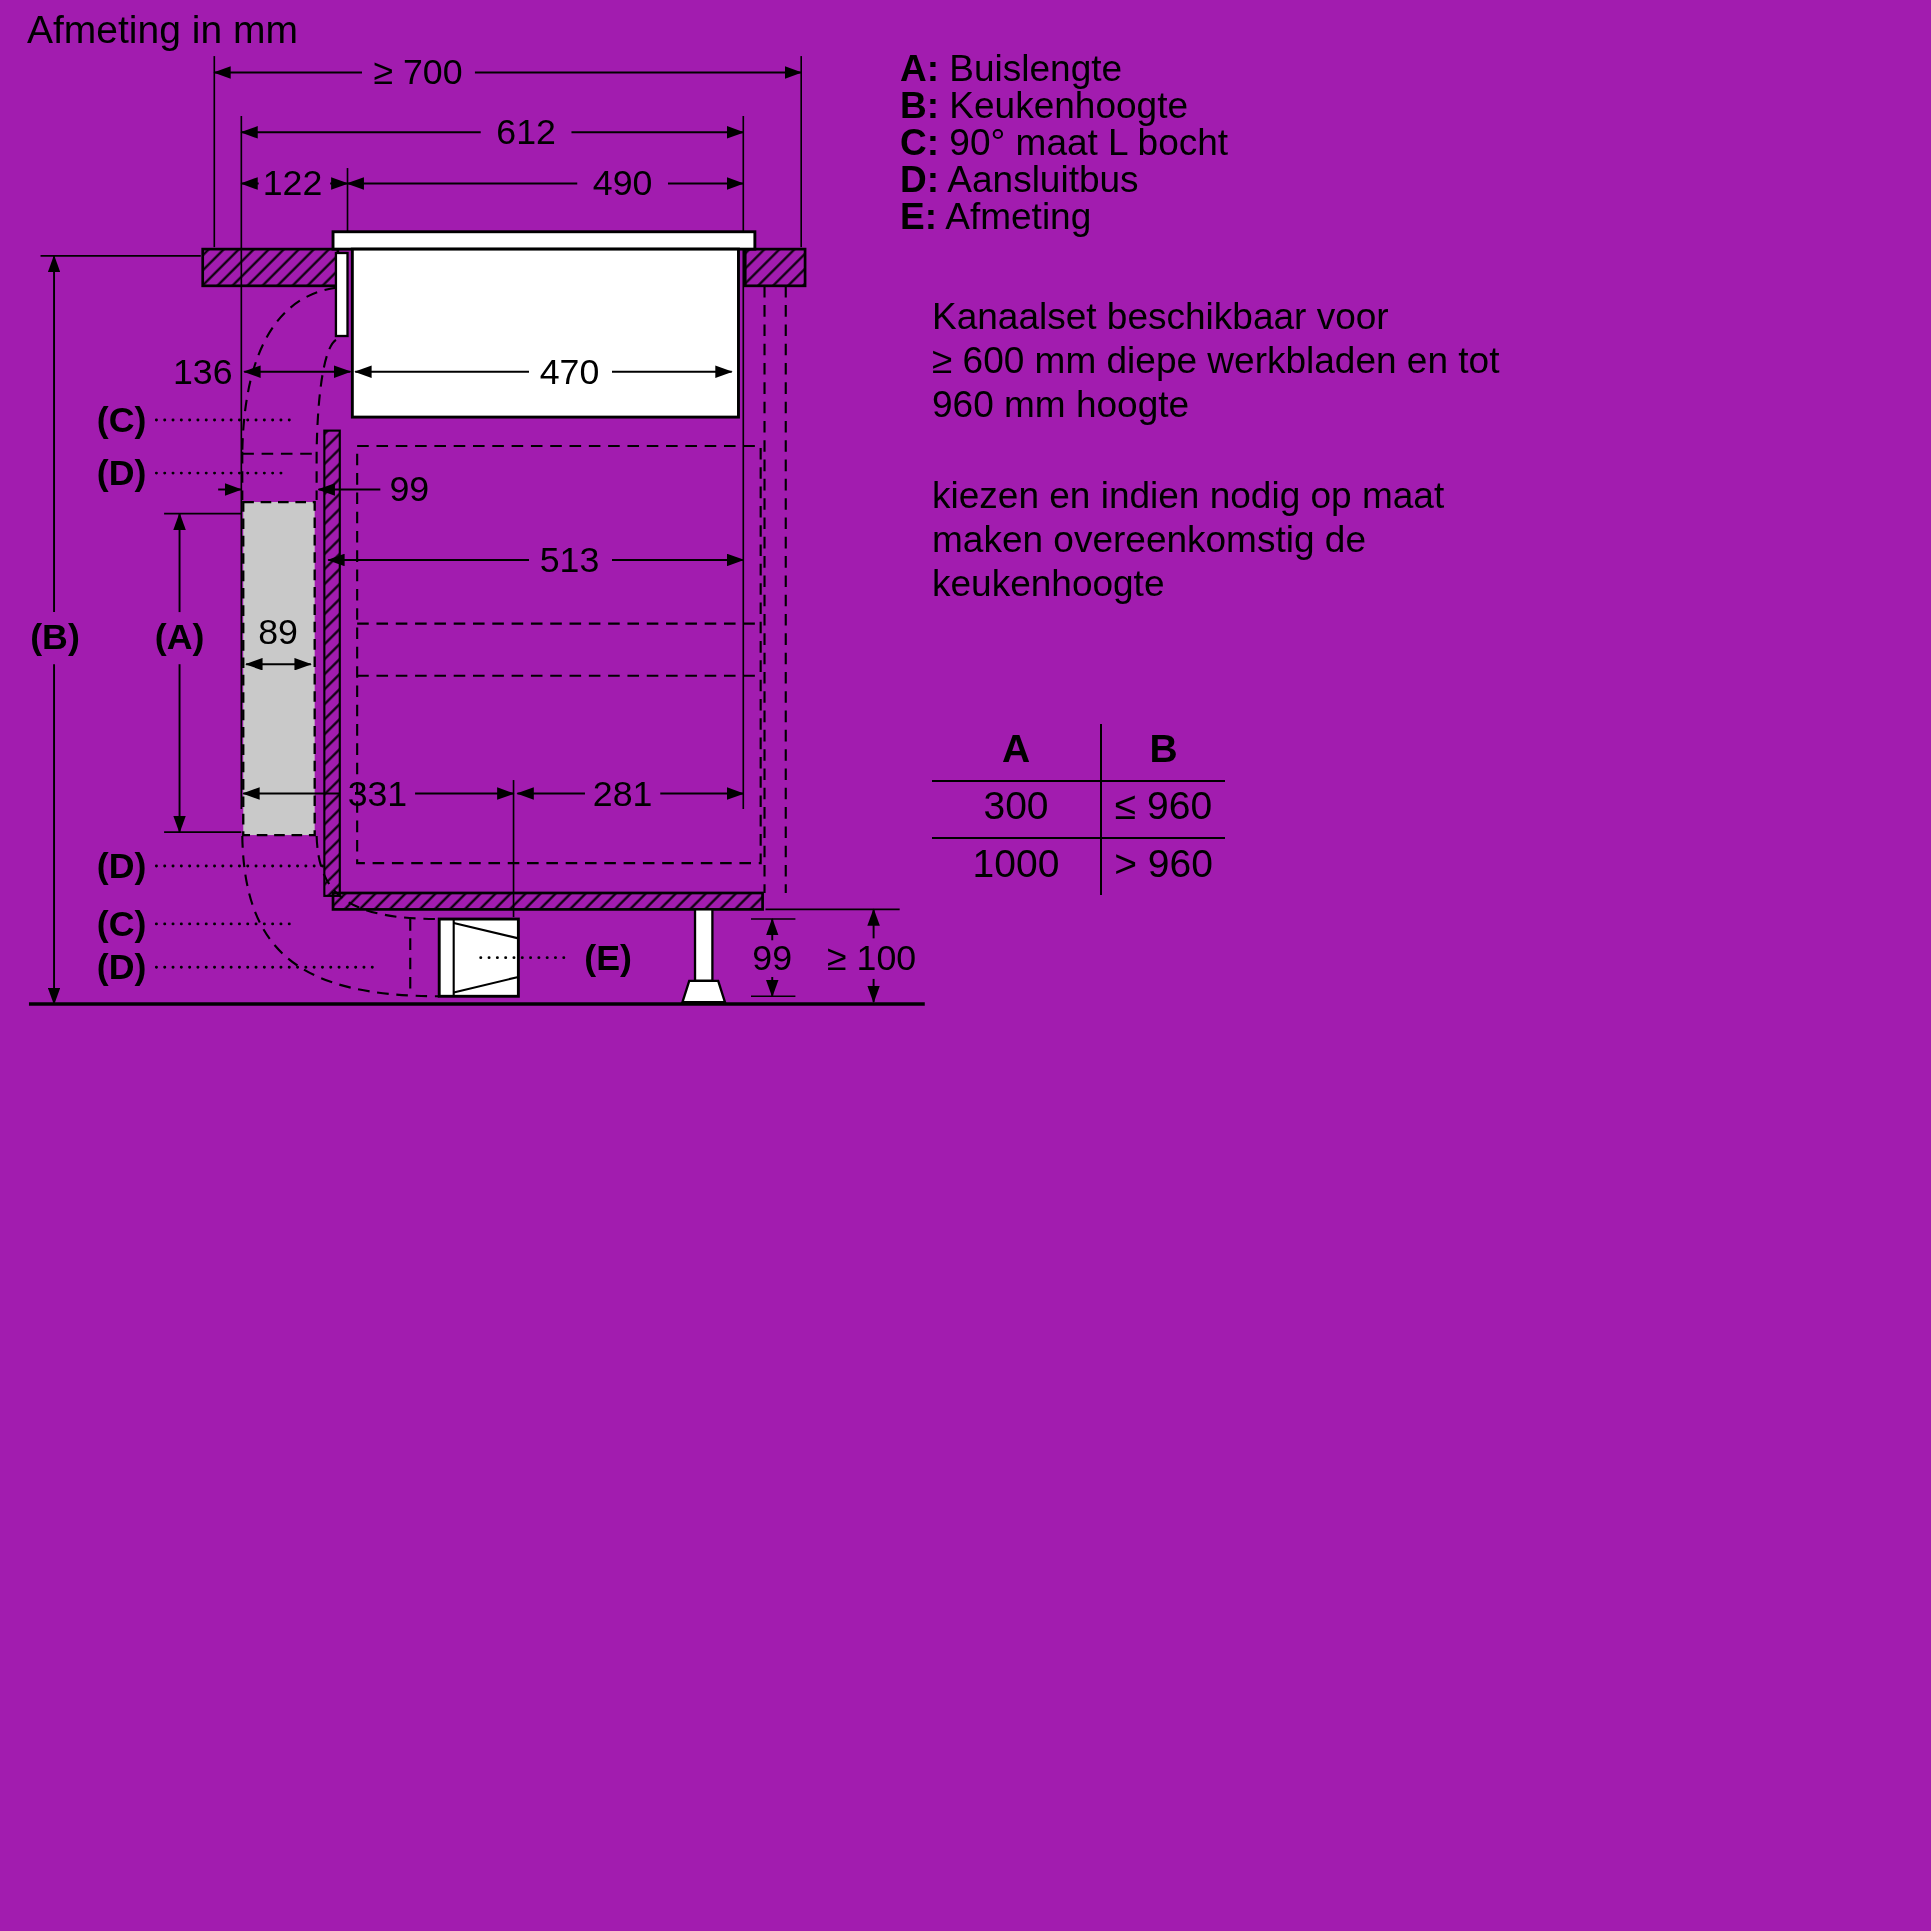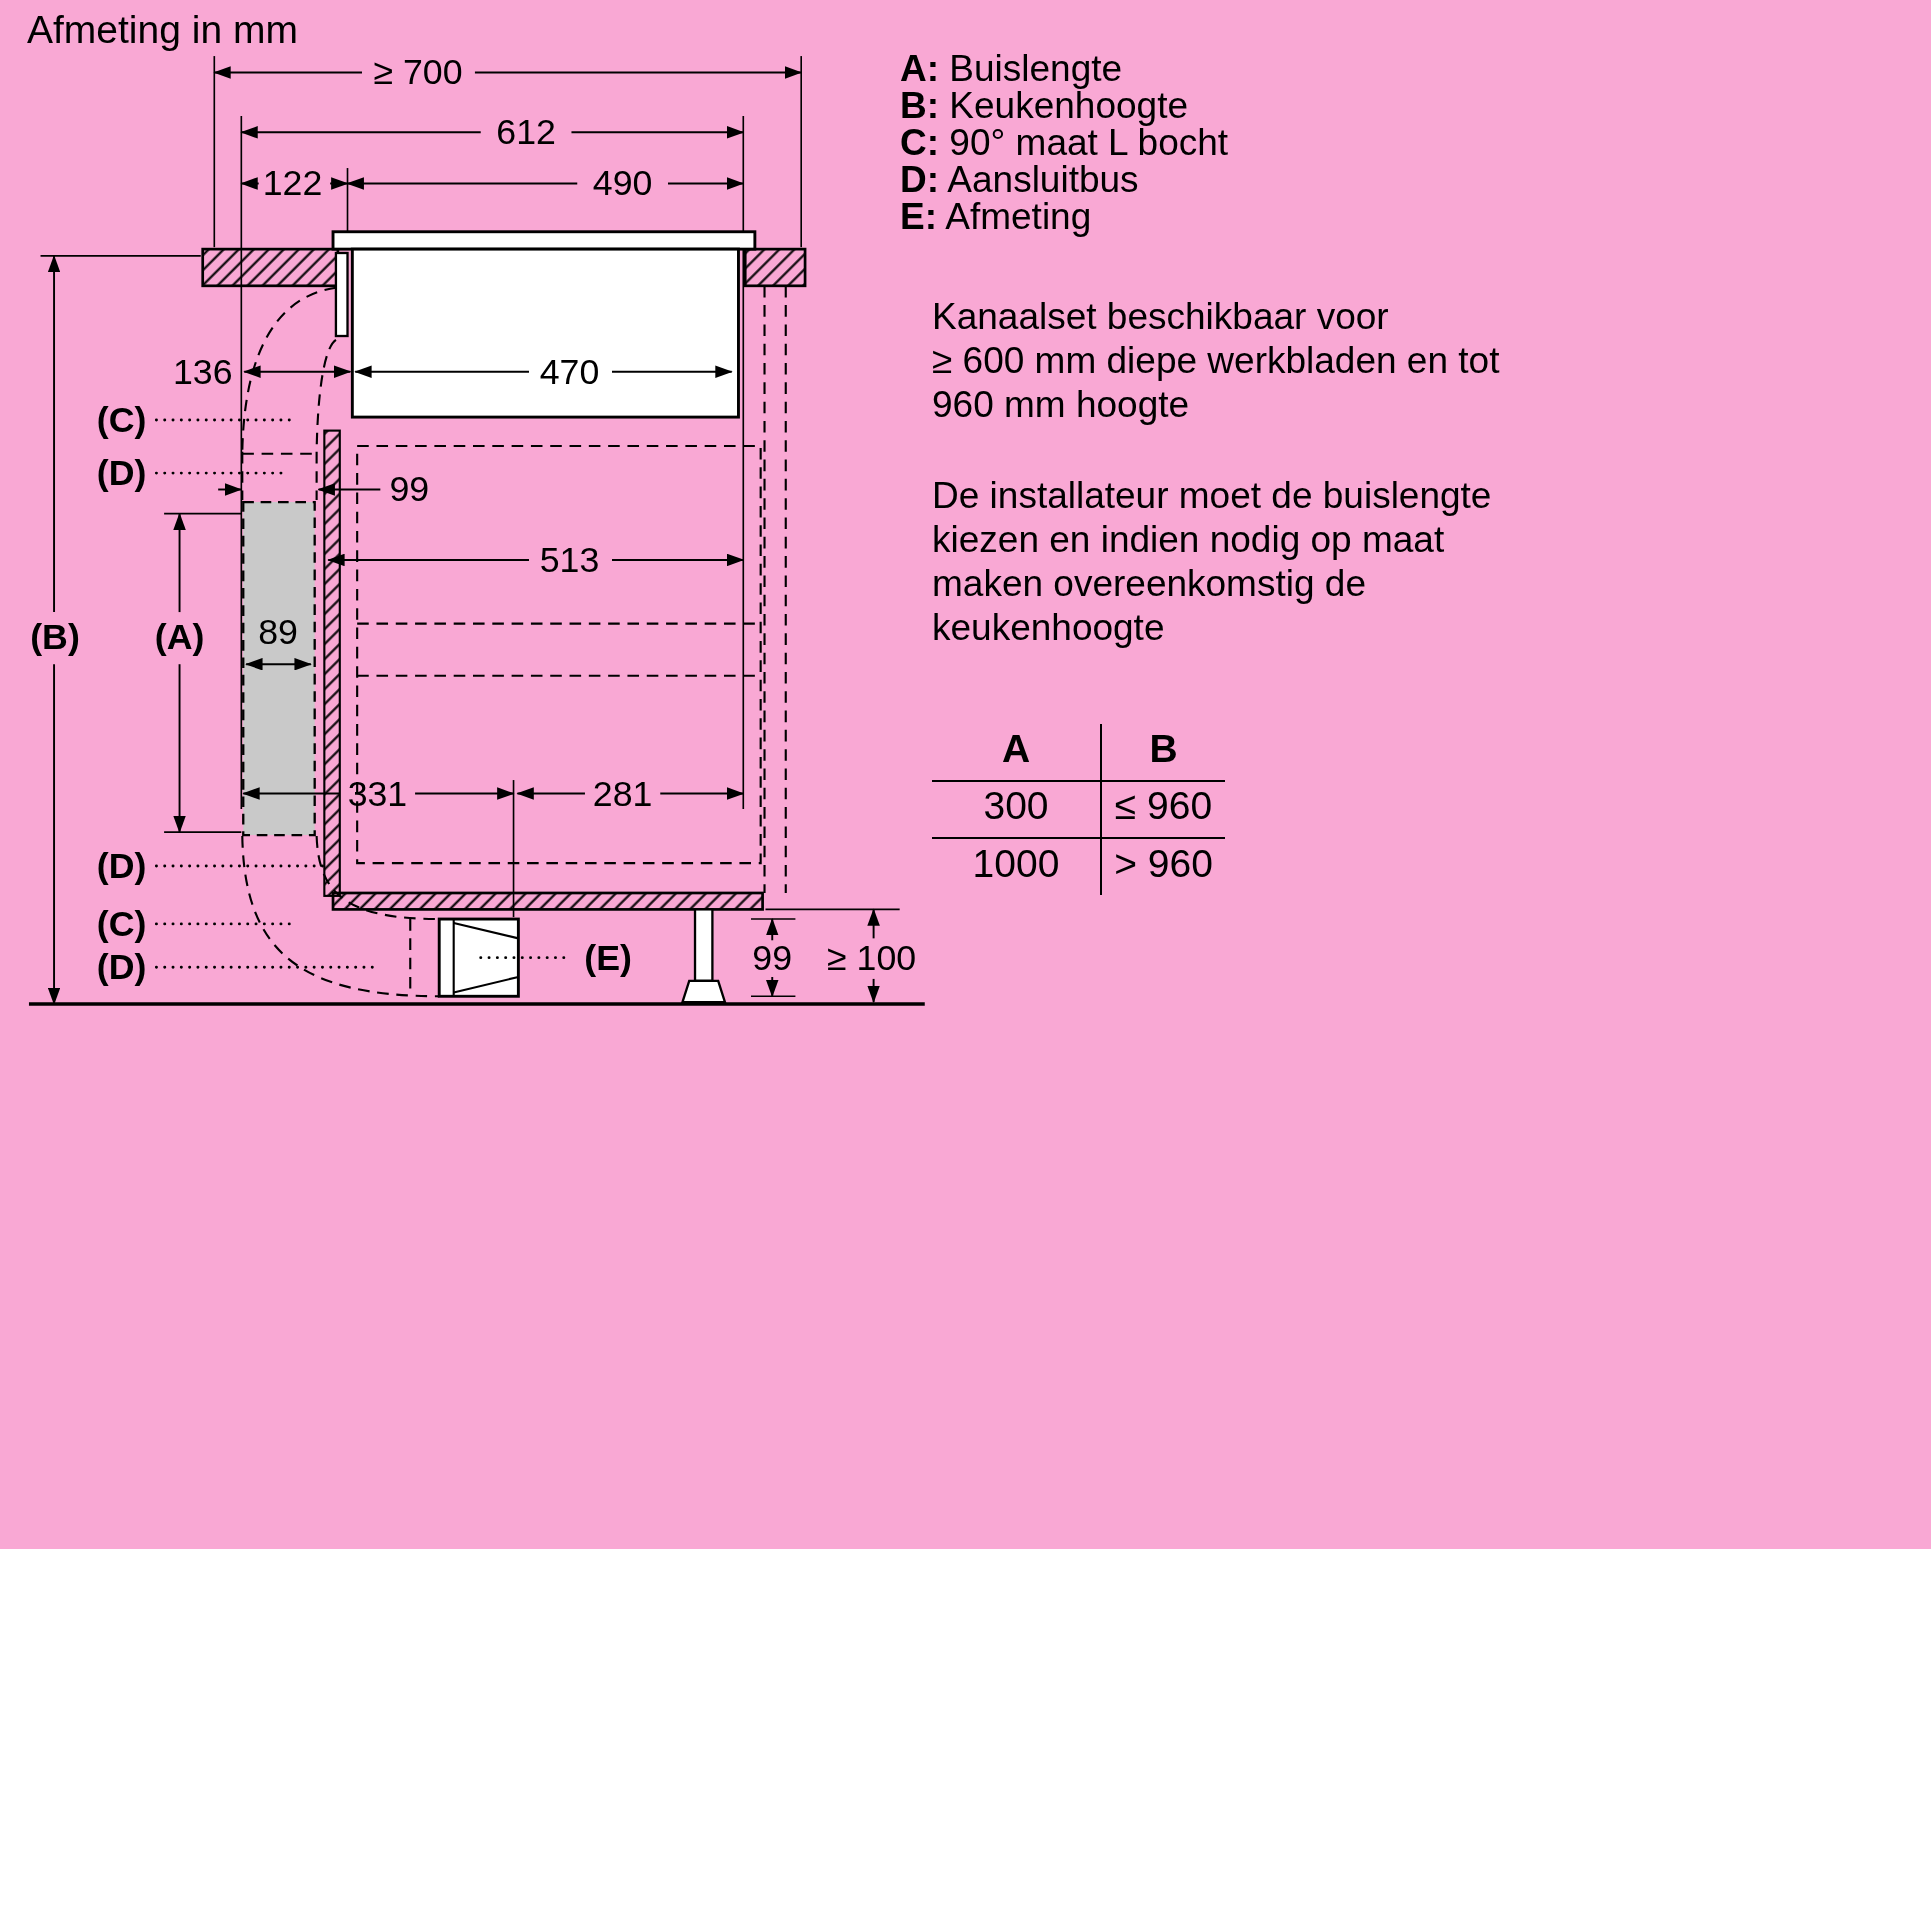--- a/index.html
+++ b/index.html
@@ -1,18 +1,18 @@
 <!DOCTYPE html>
 <html><head>
 <meta charset="utf-8">
 <style>
   * { margin:0; padding:0; box-sizing:border-box; }
   html, body { background:#fff; }
   body { font-family:"Liberation Sans", sans-serif; color:#000; }
-  .page { position:relative; width:1931px; height:1549px; background:#f9a8d4; overflow:hidden; }
+  .page { position:relative; width:1931px; height:1931px; background:#a21caf; overflow:hidden; }
   .abs { position:absolute; }
 
   .title { left:27px; top:7.7px; font-size:39px; white-space:nowrap; }
 
   .legend { left:900px; top:50px; font-size:37px; line-height:37px; }
   .legend-line { white-space:nowrap; }
   .legend-line b { font-weight:bold; }
 
   .note { left:932px; font-size:37px; line-height:44px;margin-top:30px; }
   .note div { white-space:nowrap; }
@@ -220,21 +220,20 @@
       <span>Afmeting</span>
     </div>
   </div>
 
   <div class="abs note note-1">
     <div>Kanaalset beschikbaar voor</div>
     <div>≥ 600 mm diepe werkbladen en tot</div>
     <div>960 mm hoogte</div>
   </div>
   <div class="abs note note-2">
-    <div>De installateur moet de buislengte</div>
     <div>kiezen en indien nodig op maat</div>
     <div>maken overeenkomstig de</div>
     <div>keukenhoogte</div>
   </div>
 
   <table class="abs spec-table">
     <thead>
       <tr>
         <th>A</th>
         <th>B</th>

